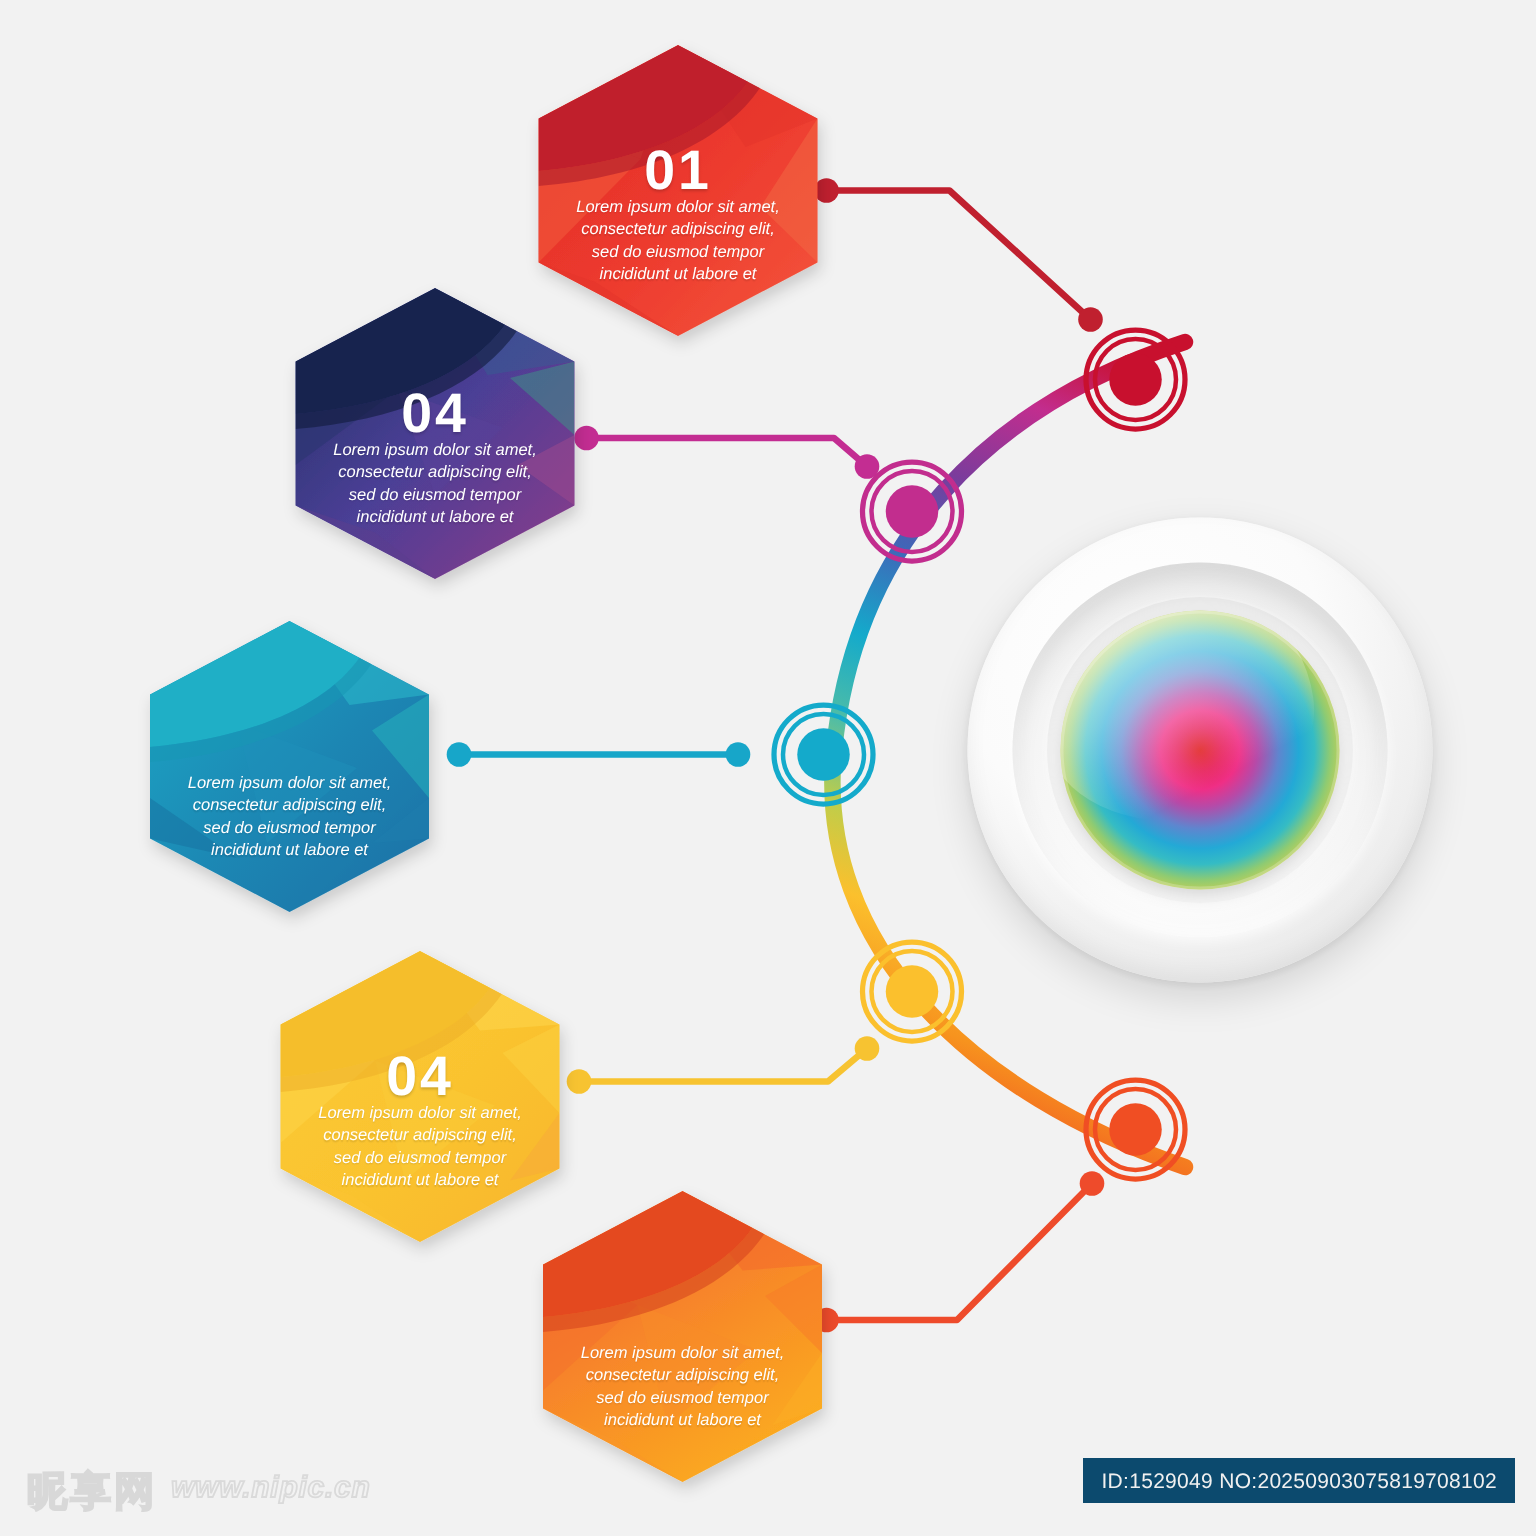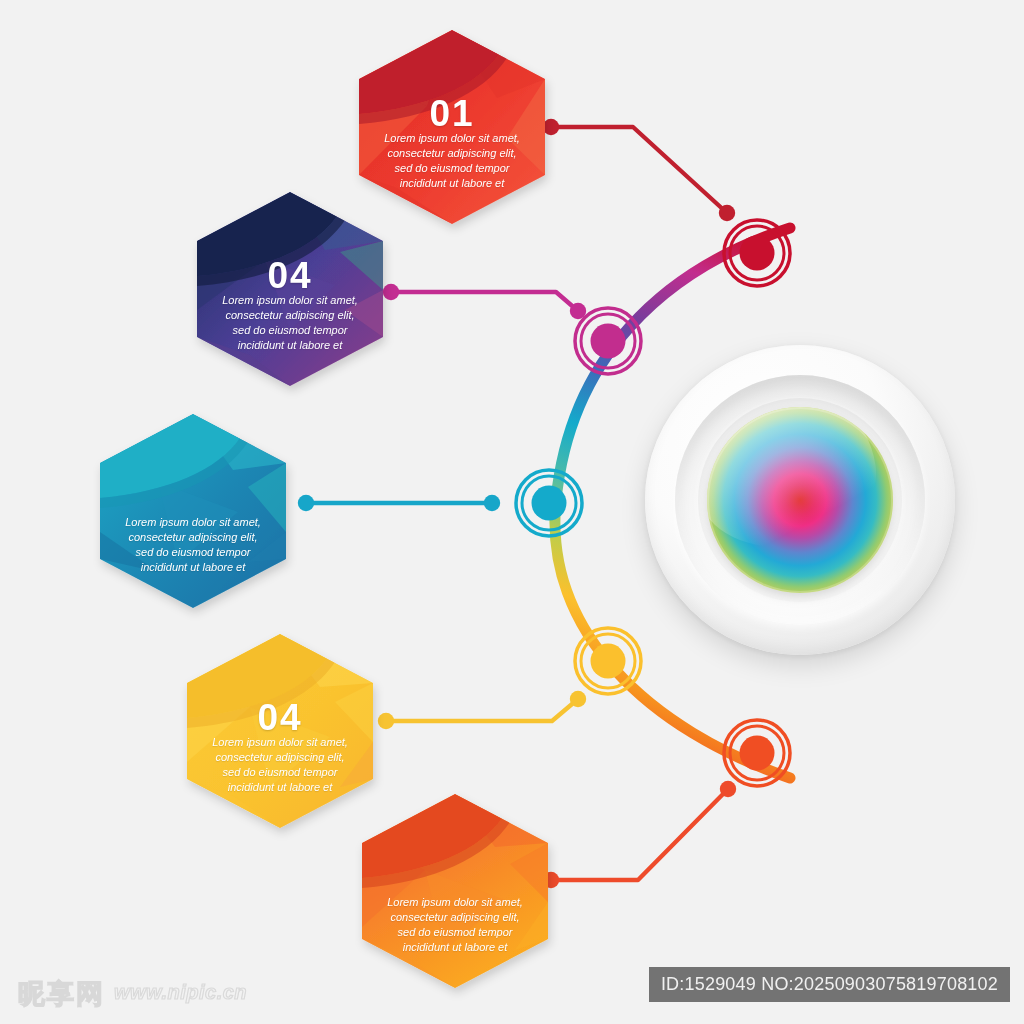--- a/index.html
+++ b/index.html
@@ -163,23 +163,23 @@
     font-style: italic;
     font-weight: bold;
     color: #f2f2f2;
     -webkit-text-stroke: 1.2px #d9d9d9;
     letter-spacing: .5px;
   }
   #wm-right {
     position: absolute;
     right: 14px;
     bottom: 22px;
-    background: #737373;
+    background: #0c4a6e;
     color: #f0f0f0;
-    font-size: 18px;
+    font-size: 14px;
     padding: 7px 12px;
     letter-spacing: .2px;
     white-space: nowrap;
   }
 </style>
 </head>
 <body>
 
 <div id="canvas">
 

